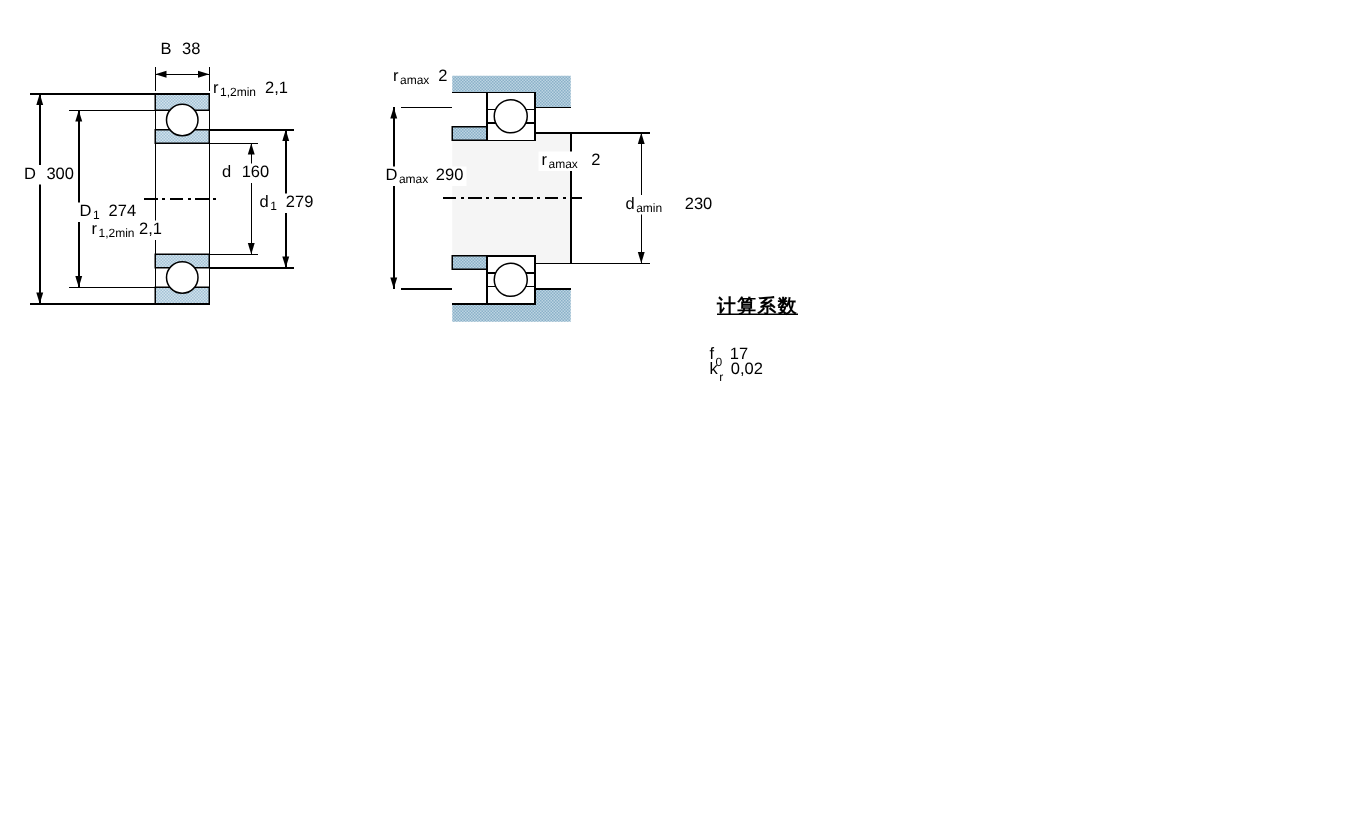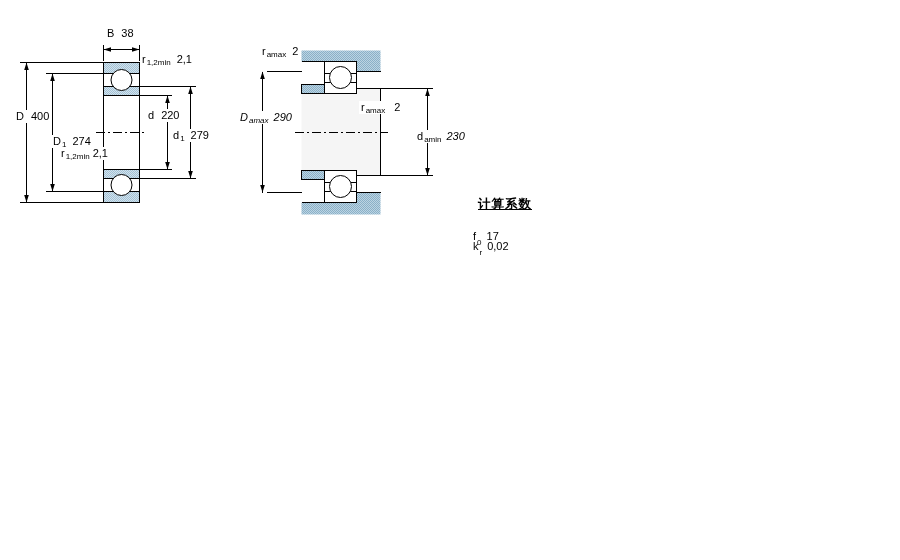--- a/index.html
+++ b/index.html
@@ -143,37 +143,37 @@
         <polygon class="arrow" points="427.5,88.5 425.2,96 429.8,96"></polygon>
         <polygon class="arrow" points="427.5,175.5 425.2,168 429.8,168"></polygon>
       </g>
     </g>
   </svg>
 
   <div class="lbl" style="left:107px;top:27px;"><span>B</span><span class="val">38</span></div>
 
   <div class="lbl" style="left:142px;top:53px;"><span>r</span><sub>1,2min</sub><span class="val">2,1</span></div>
 
-  <div class="lbl bg" style="left:14px;top:110px;"><span>D</span><span class="val">400</span></div>
+  <div class="lbl bg" style="left:14px;top:110px;"><span>D</span><span class="val">300</span></div>
 
   <div class="lbl bg" style="left:51px;top:135px;"><span>D</span><sub>1</sub><span class="val">274</span></div>
 
   <div class="lbl bg" style="left:59px;top:147px;"><span>r</span><sub>1,2min</sub><span class="val" style="margin-left:4px;">2,1</span></div>
 
-  <div class="lbl bg" style="left:146px;top:109px;"><span>d</span><span class="val">220</span></div>
+  <div class="lbl bg" style="left:146px;top:109px;"><span>d</span><span class="val">160</span></div>
 
   <div class="lbl bg" style="left:171px;top:129px;"><span>d</span><sub>1</sub><span class="val">279</span></div>
 
   <div class="lbl" style="left:262px;top:45px;"><span>r</span><sub>amax</sub><span class="val">2</span></div>
 
-  <div class="lbl bg" style="left:238px;top:111px;font-style:italic;"><span>D</span><sub>amax</sub><span class="val" style="margin-left:6px;">290</span></div>
+  <div class="lbl bg" style="left:255px;top:111px;"><span>D</span><sub>amax</sub><span class="val" style="margin-left:6px;">290</span></div>
 
   <div class="lbl bg" style="left:359px;top:101px;"><span>r</span><sub>amax</sub><span class="val" style="margin-left:10px;">2</span></div>
 
-  <div class="lbl bg" style="left:415px;top:130px;"><span>d</span><sub>amin</sub><span class="val" style="margin-left:6px;font-style:italic;">230</span></div>
+  <div class="lbl bg" style="left:415px;top:130px;"><span>d</span><sub>amin</sub><span class="val" style="margin-left:16px;">230</span></div>
 
   <div class="heading" style="left:478px;top:196px;text-decoration:underline;">计算系数</div>
 
   <div class="factor" style="left:473px;top:216px;margin-top:24px;"><span>k</span><sub>r</sub><span class="val" style="margin-left:6px;">0,02</span></div>
 
   <div class="factor" style="left:473px;top:230px;text-align:center;"><span>f</span><sub>0</sub><span class="val" style="margin-left:6px;">17</span></div>
 
 </div>
 
 </body></html>

